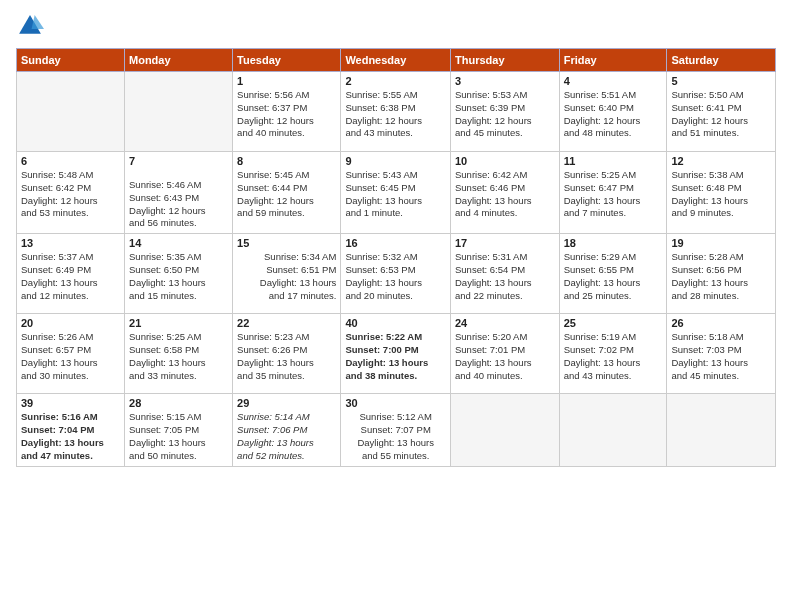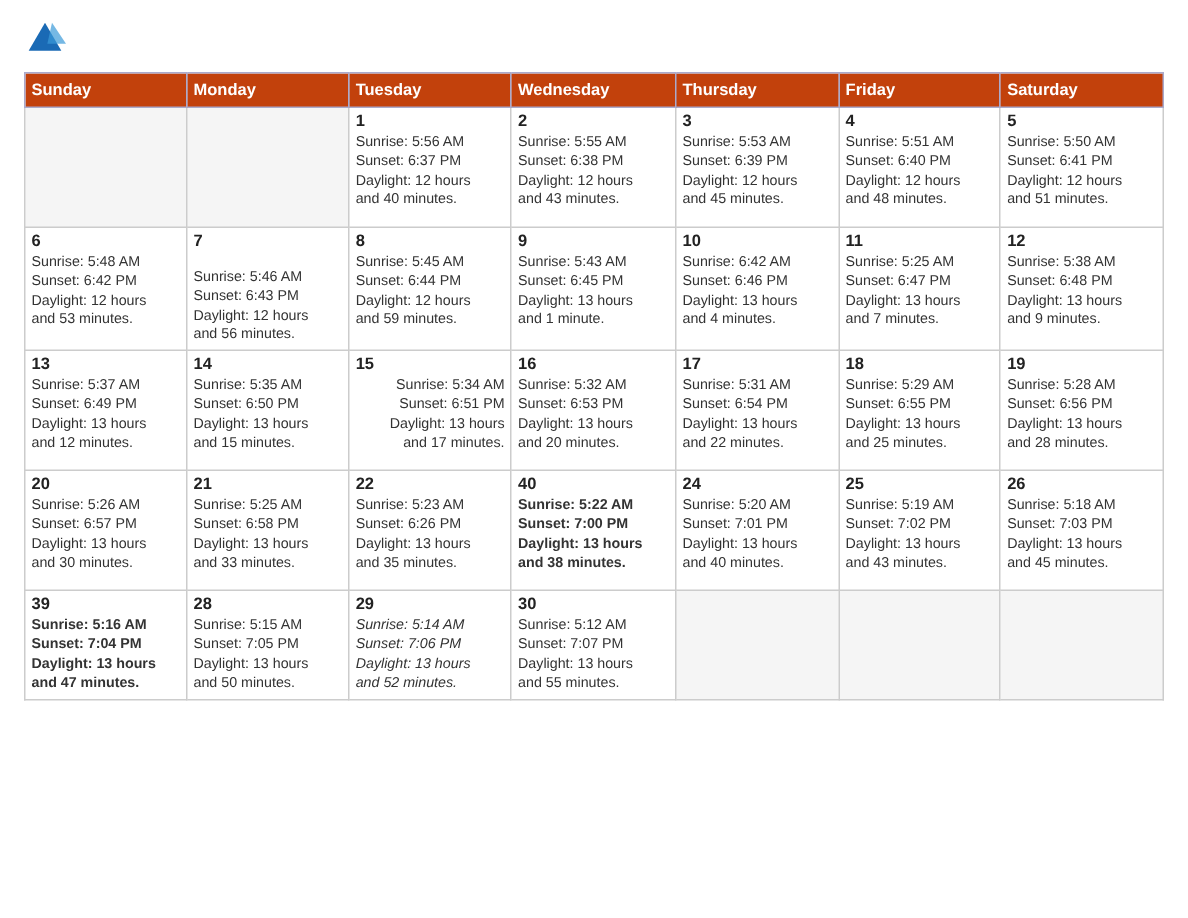--- a/index.html
+++ b/index.html
@@ -331,21 +331,21 @@
           </td>
           <td>
             <div class="day-num">29</div>
             <div class="day-detail" style="white-space: pre-line; font-style: italic;">Sunrise: 5:14 AM
 Sunset: 7:06 PM
 Daylight: 13 hours
 and 52 minutes.</div>
           </td>
           <td>
             <div class="day-num">30</div>
-            <div class="day-detail" style="white-space: pre-line;">Sunrise: 5:12 AM
+            <div class="day-detail" style="white-space: pre-line; text-align: center;">Sunrise: 5:12 AM
 Sunset: 7:07 PM
 Daylight: 13 hours
 and 55 minutes.</div>
           </td>
           <td class="empty"></td>
           <td class="empty"></td>
           <td class="empty"></td>
         </tr>
       </tbody>
   </table>

